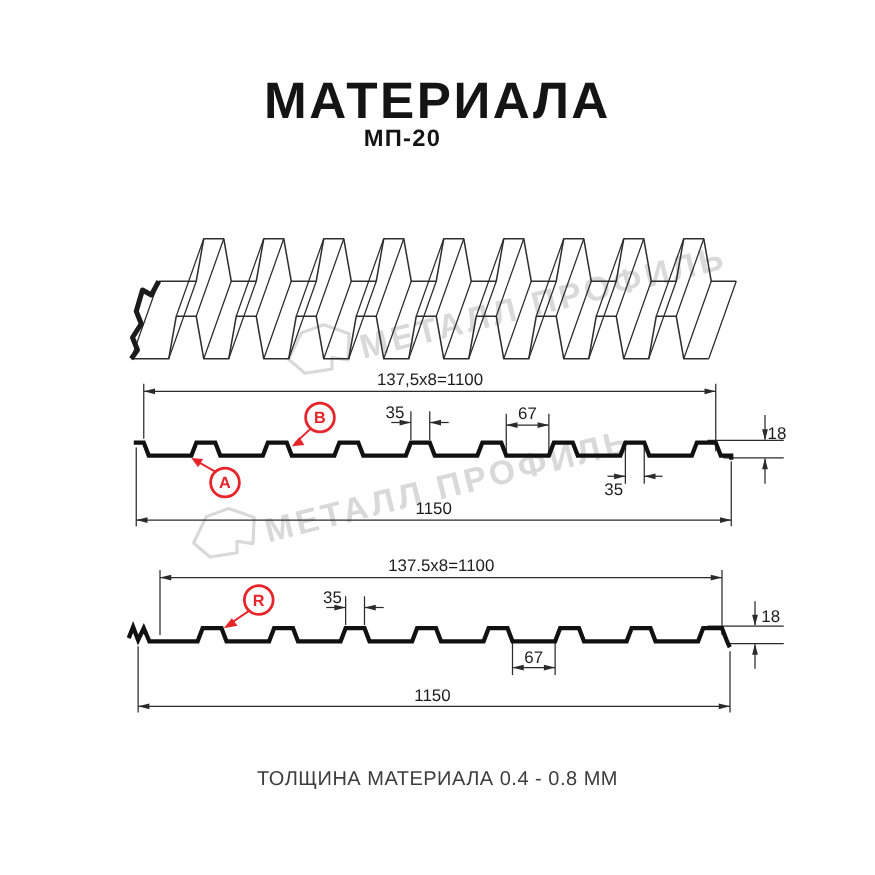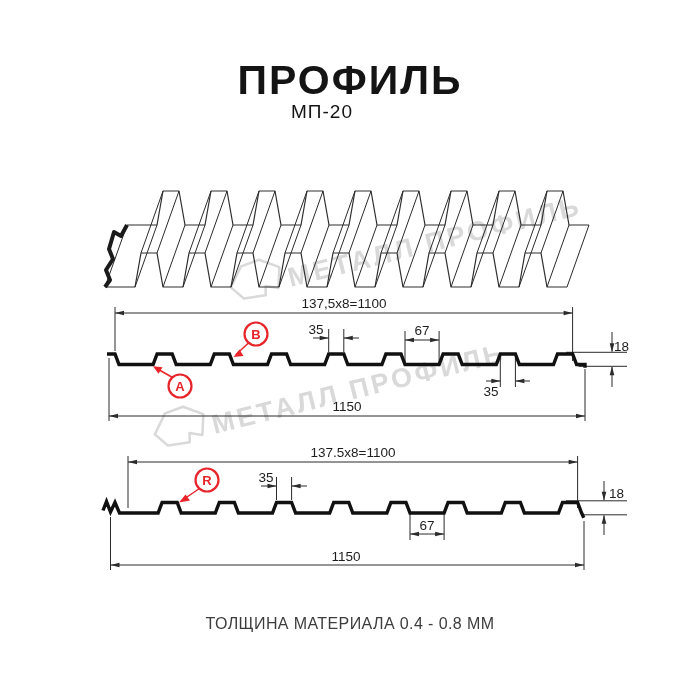--- a/index.html
+++ b/index.html
@@ -1,21 +1,21 @@
 <!DOCTYPE html>
 <html><head>
 <meta charset="utf-8">
 <style>
   html,body{margin:0;padding:0;background:#fff}
   .canvas{position:relative;width:700px;height:700px;background:#ffffff;overflow:hidden;
           font-family:"Liberation Sans",sans-serif}
   .title{position:absolute;left:0;top:57px;width:700px;text-align:center;
          font-size:41px;font-weight:bold;letter-spacing:2px;color:#141414}
   .subtitle{position:absolute;left:0;top:101px;width:644px;text-align:center;
-            font-size:19px;font-weight:normal;letter-spacing:1px;color:#141414}
+            font-size:19px;font-weight:bold;letter-spacing:1px;color:#141414}
   .footer{position:absolute;left:0;top:615px;width:700px;text-align:center;
           font-size:16px;font-weight:normal;letter-spacing:.4px;color:#3d3d3d}
   svg{position:absolute;left:0;top:0}
   .dl{stroke:#2b2b2b;stroke-width:1;fill:none}
   .ah{fill:#2b2b2b;stroke:none}
   .prof{stroke:#111;stroke-width:3.4;fill:none;stroke-linejoin:miter}
   .p3d{stroke:#2e2e2e;stroke-width:1.2;fill:none;stroke-linejoin:round}
   .cut{stroke:#1b1b1b;stroke-width:4;fill:none;stroke-linejoin:round}
   .dtxt{font-family:"Liberation Sans",sans-serif;font-size:13.5px;fill:#1d1d1d}
   .mid{text-anchor:middle}
@@ -25,21 +25,21 @@
   .red-lead{stroke:#e8242b;stroke-width:1.5;fill:none}
   .red-ah{fill:#e8242b;stroke:none}
   .wm-txt{font-family:"Liberation Sans",sans-serif;font-size:27px;font-weight:bold;
           letter-spacing:3px;fill:#d9d9d9}
   .wm-logo{fill:none;stroke:#d9d9d9;stroke-width:2.5;stroke-linejoin:round}
 </style>
 </head>
 <body>
 
 <div class="canvas">
-  <div class="title">ПРОФИЛЬ</div>
+  <div class="title">МАТЕРИАЛА</div>
   <div class="subtitle">МП-20</div>
 
   <svg width="700" height="700" viewBox="0 0 700 700">
 
     <g transform="translate(226,268) rotate(-14)">
       <path class="wm-logo" d="M0,20 L15,2 L34,0 L52,12 L46,32 L34,27 L32,36 L10,34 Z"></path>
       <text class="wm-txt" x="58" y="34">МЕТАЛЛ ПРОФИЛЬ</text>
     </g>
     <g transform="translate(150,415) rotate(-14)">
       <path class="wm-logo" d="M0,20 L15,2 L34,0 L52,12 L46,32 L34,27 L32,36 L10,34 Z"></path>

